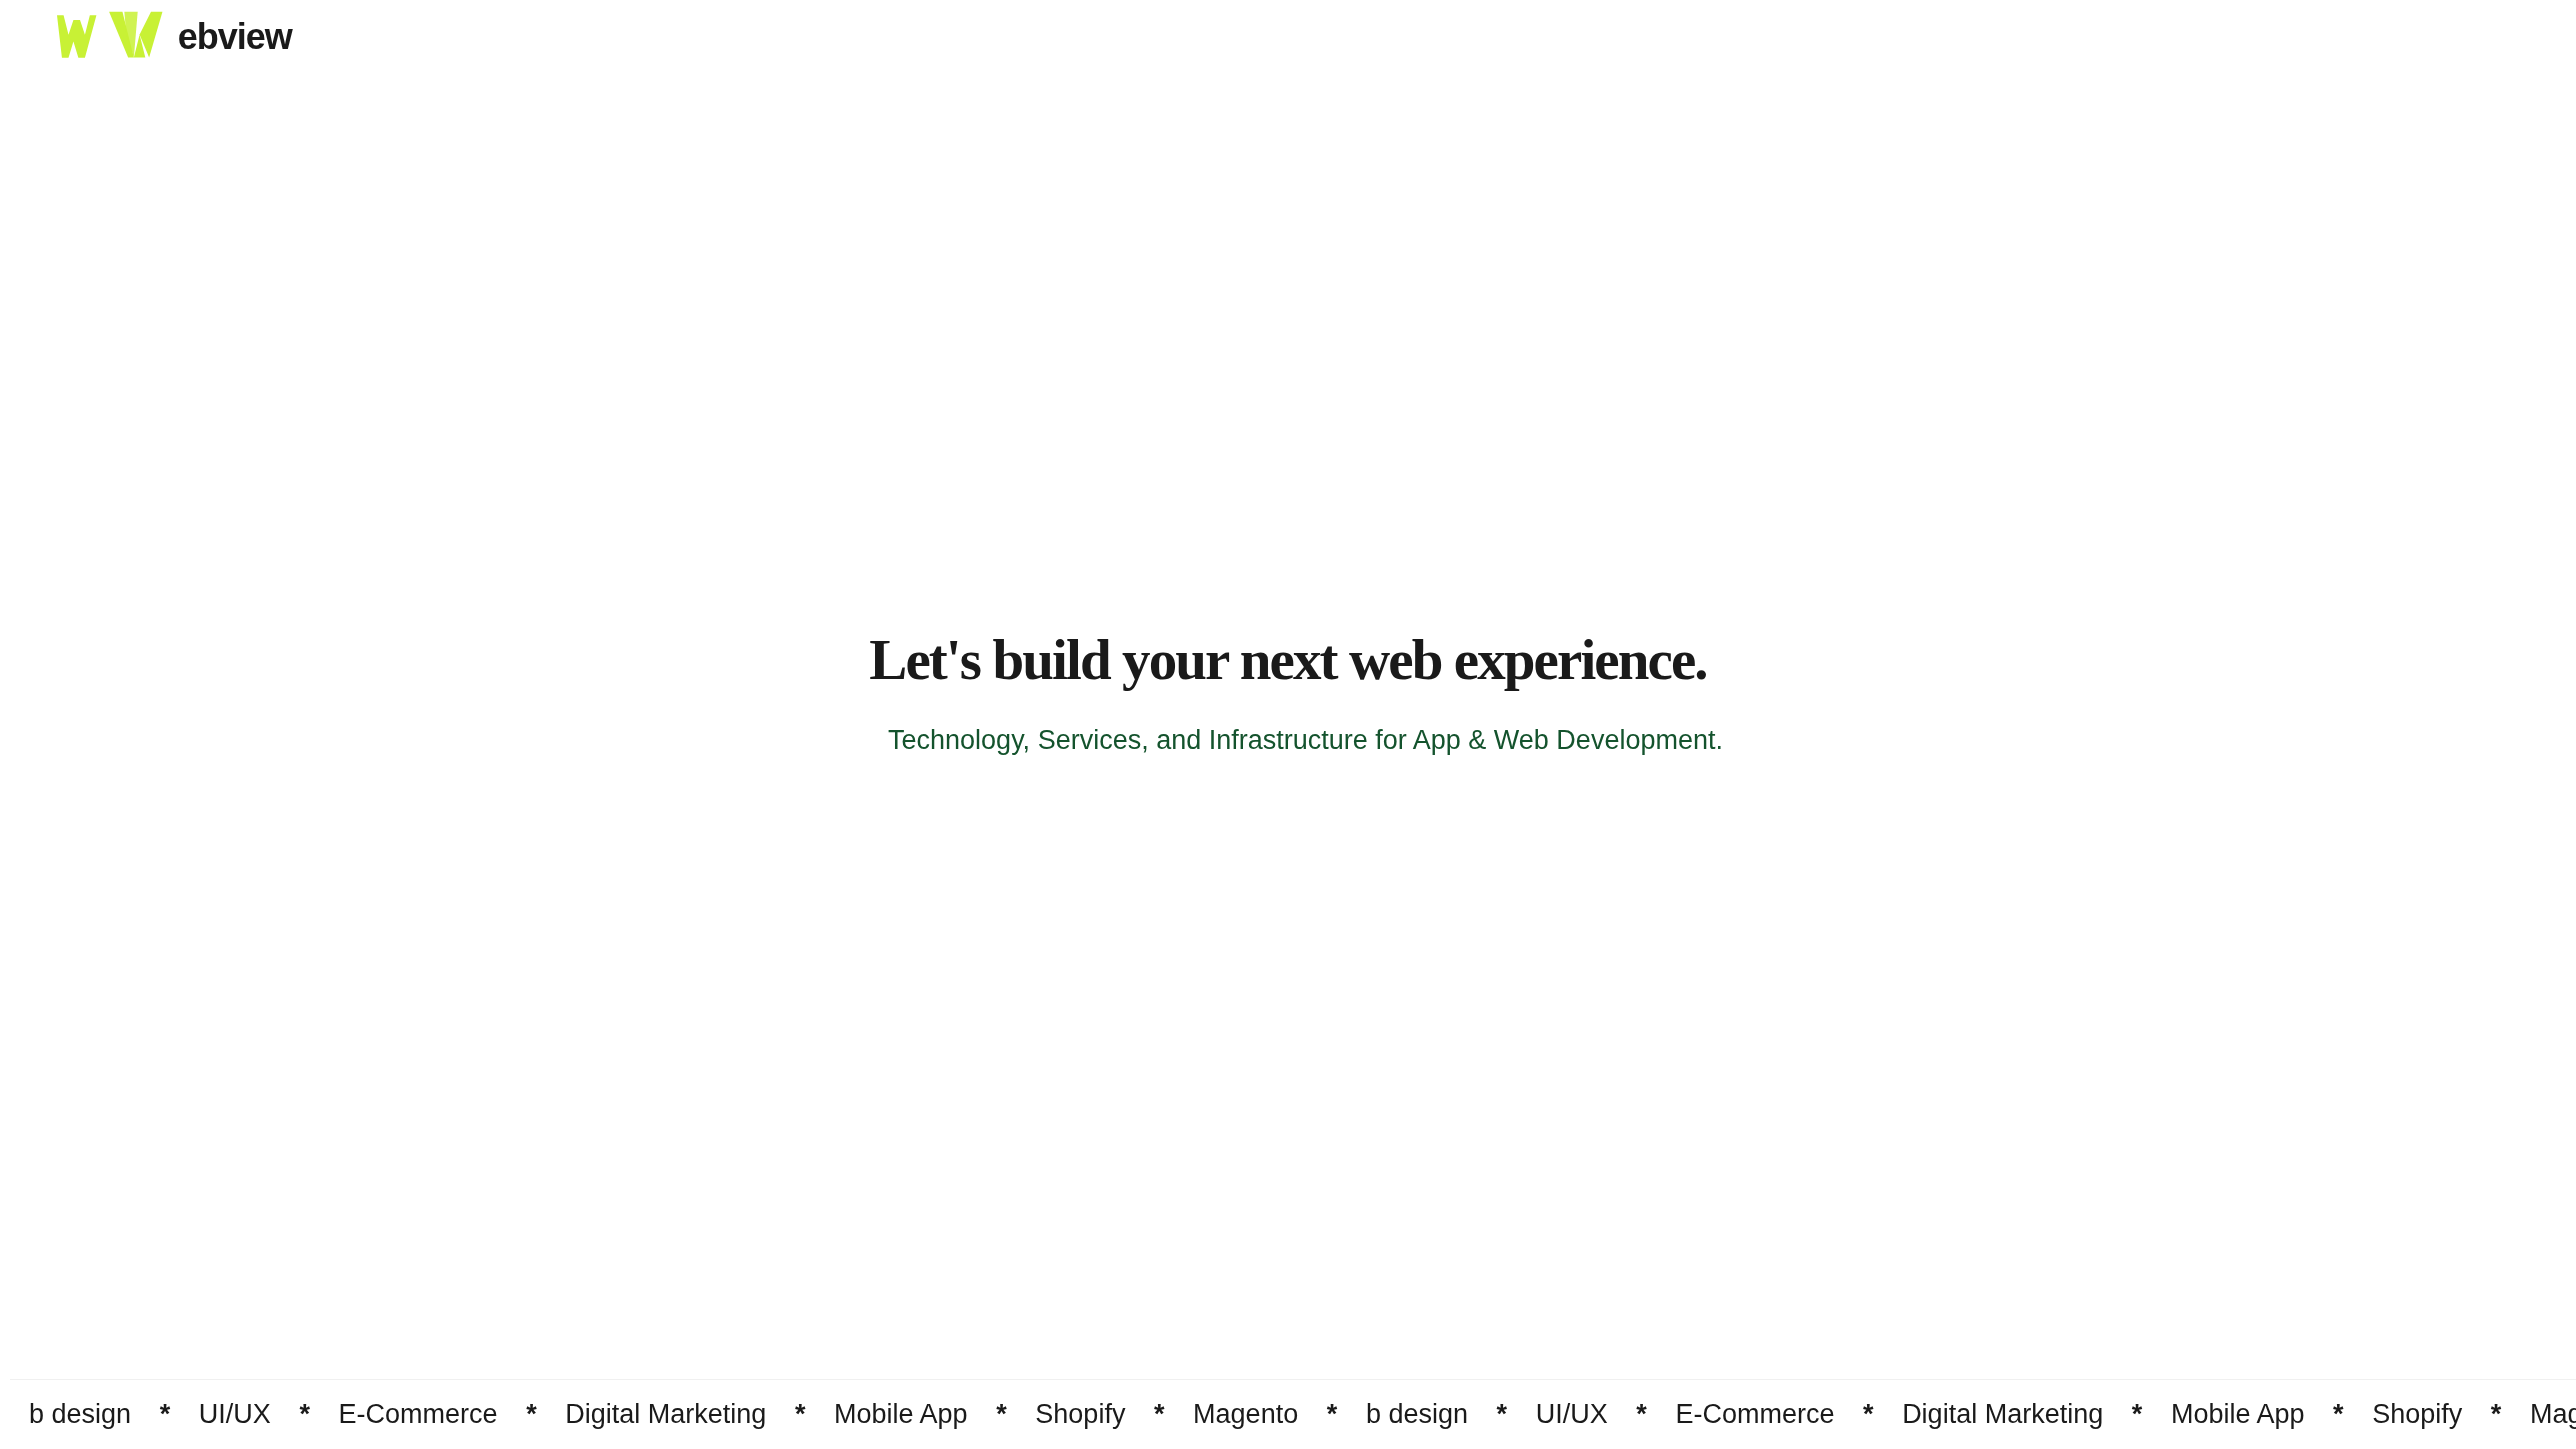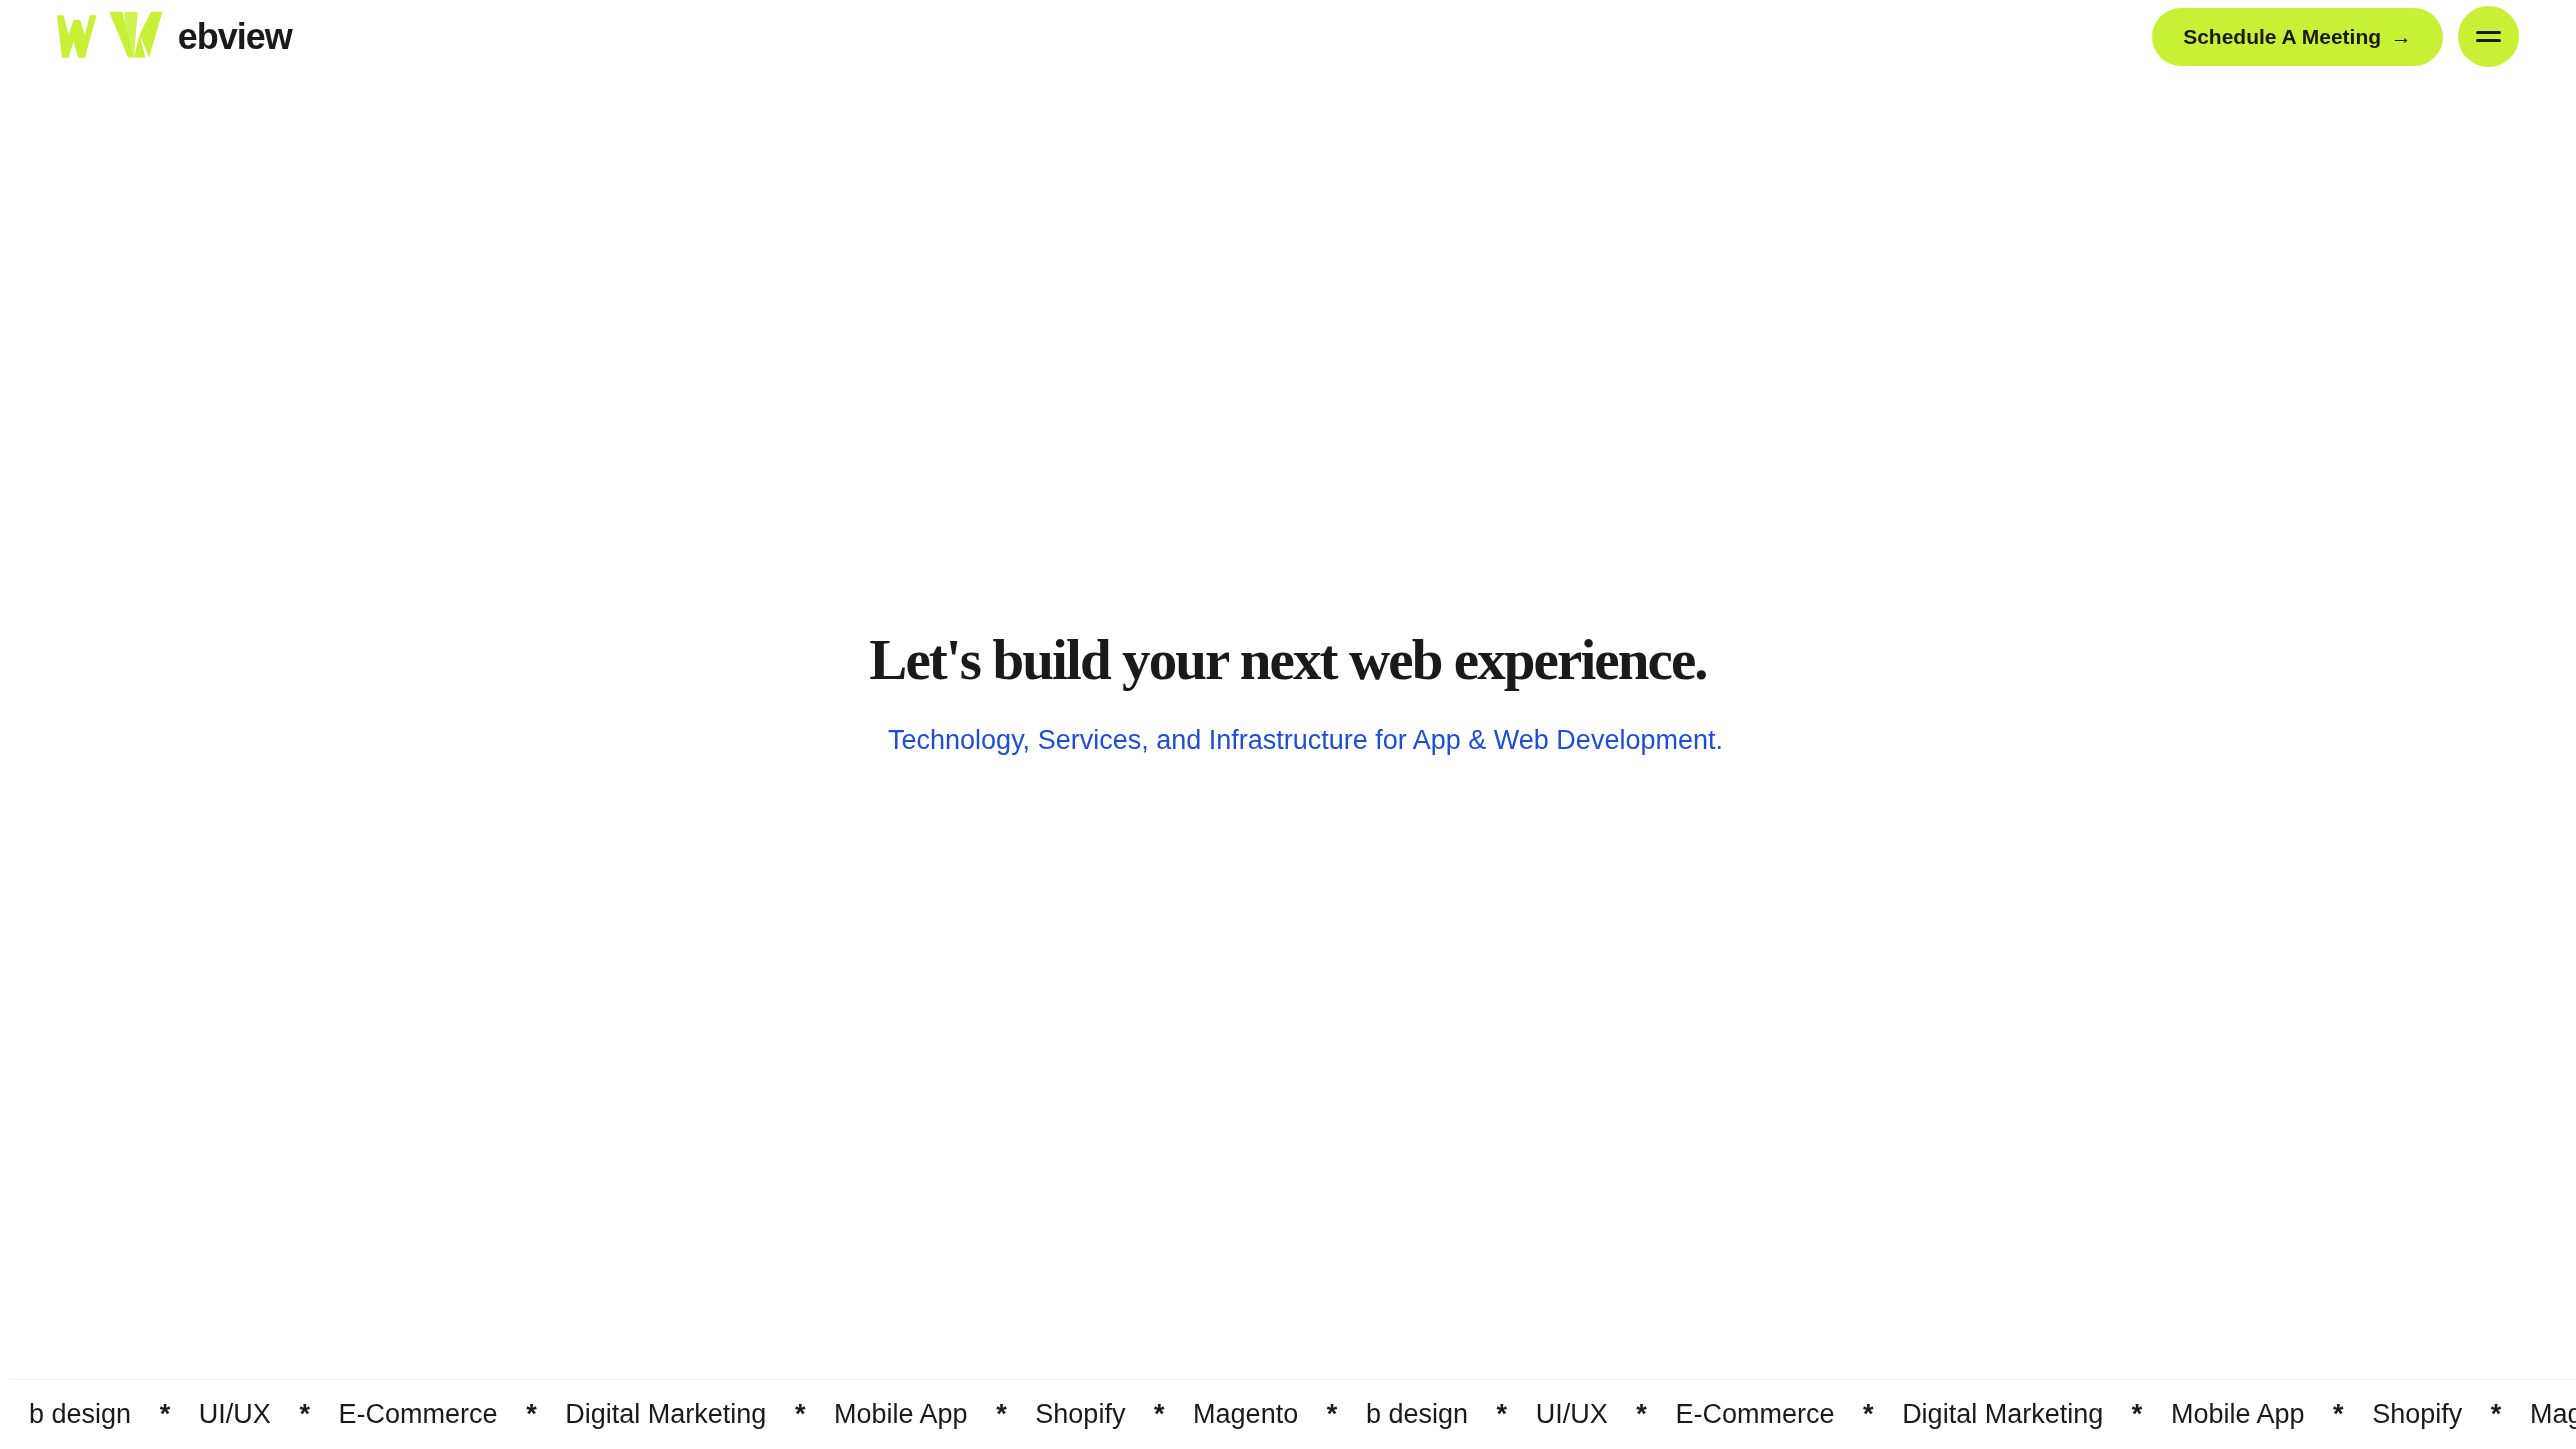--- a/index.html
+++ b/index.html
@@ -122,21 +122,21 @@
       font-weight: 700;
       color: #1a1a1a;
       line-height: 1.1;
       max-width: 1051px;
       margin-bottom: 34px;
       letter-spacing: -1.9px;
     }
 
     .hero-subtitle {
       font-size: 27px;
-      color: #1d4ed8;
+      color: #14532d;
       font-weight: 400;
       letter-spacing: 0;
       max-width: 860px;
       margin-left: 35px;
     }
 
     
     .ticker-wrapper {
       position: fixed;
       bottom: 0;
@@ -196,31 +196,20 @@
       <path d="M18 6 L32 6 L28 54 L20 30 Z" fill="#c8f135" opacity="0.85"></path>
 
       <path d="M28 54 L34 30 L40 54 Z" fill="#c8f135"></path>
 
       <path d="M34 30 L46 6 L58 6 L44 54 Z" fill="#c8f135"></path>
     </svg>
     <span class="logo-text">ebview</span>
   </div>
   </div>
 
-  <div class="header-right">
-    <button class="schedule-btn">
-      <span>Schedule A Meeting</span>
-      <span class="arrow">→</span>
-    </button>
-
-    <button class="menu-btn">
-      <div class="menu-line"></div>
-      <div class="menu-line"></div>
-    </button>
-  </div>
 </header>
 
 <main class="hero">
   <h1 class="hero-title">Let's build your next web experience.</h1>
   <p class="hero-subtitle">Technology, Services, and Infrastructure for App &amp; Web Development.</p>
 </main>
 
 <div class="ticker-wrapper">
   <div class="ticker-track">
 

